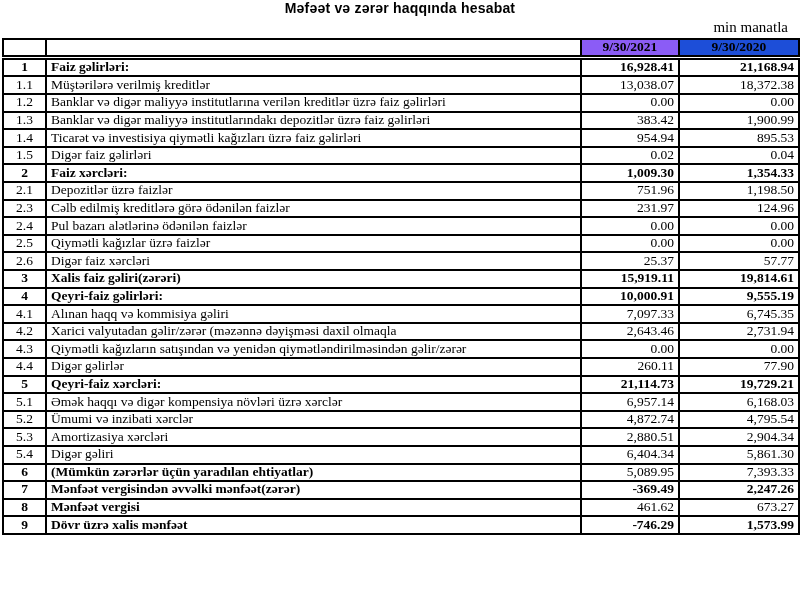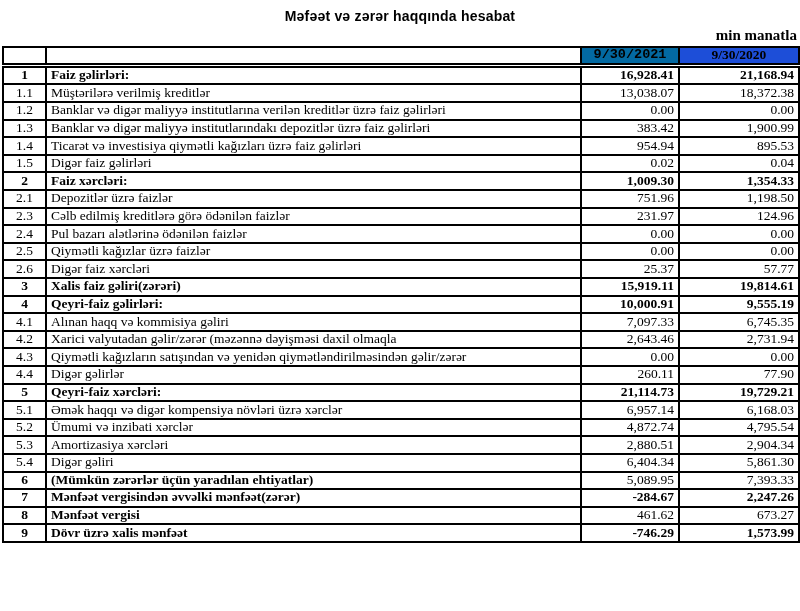--- a/index.html
+++ b/index.html
@@ -11,33 +11,33 @@
   .page {
     position: relative;
     width: 800px;
     height: 611px;
     font-family: "Liberation Serif", serif;
     color: #000000;
     overflow: hidden;
   }
   .report-title {
     margin: 0;
-    padding-top: 8px;
+    padding-top: 0;
     text-align: center;
     font-family: "Liberation Sans", sans-serif;
     font-size: 14px;
     font-weight: bold;
     letter-spacing: 0.2px;
   }
   .unit-note {
     text-align: right;
     font-family: "Liberation Serif", serif;
     font-size: 15px;
-    font-weight: bold;
-    padding-right: 3px;
+    font-weight: normal;
+    padding-right: 12px;
     margin-top: 3px;
     margin-bottom: 2px;
   }
   table.report {
     border-collapse: collapse;
     table-layout: fixed;
     width: 796px;
     margin-left: 2px;
   }
   table.report col.c1 { width: 43px; }
@@ -87,21 +87,21 @@
     <colgroup>
       <col class="c1">
         <col class="c2">
         <col class="c3">
         <col class="c4">
     </colgroup>
     <thead>
       <tr class="header-row">
         <th></th>
         <th></th>
-        <th class="date-cell" style="background: #0369a1; font-family: Liberation Mono, monospace;">9/30/2021</th>
+        <th class="date-cell" style="background: #8b5cf6;">9/30/2021</th>
         <th class="date-cell" style="background: #1d4ed8;">9/30/2020</th>
       </tr>
       <tr class="spacer-row">
         <td colspan="4"></td>
       </tr>
     </thead>
     <tbody>
 
     <tr class="row-section">
           <td class="c-no">1</td>
@@ -243,21 +243,21 @@
         </tr>
         <tr class="row-section-light">
           <td class="c-no">6</td>
           <td class="c-label">(Mümkün zərərlər üçün yaradılan ehtiyatlar)</td>
           <td class="c-val">5,089.95</td>
           <td class="c-val">7,393.33</td>
         </tr>
         <tr class="row-section">
           <td class="c-no">7</td>
           <td class="c-label">Mənfəət vergisindən əvvəlki mənfəət(zərər)</td>
-          <td class="c-val">-284.67</td>
+          <td class="c-val">-369.49</td>
           <td class="c-val">2,247.26</td>
         </tr>
         <tr class="row-section-light">
           <td class="c-no">8</td>
           <td class="c-label">Mənfəət vergisi</td>
           <td class="c-val">461.62</td>
           <td class="c-val">673.27</td>
         </tr>
         <tr class="row-section">
           <td class="c-no">9</td>

